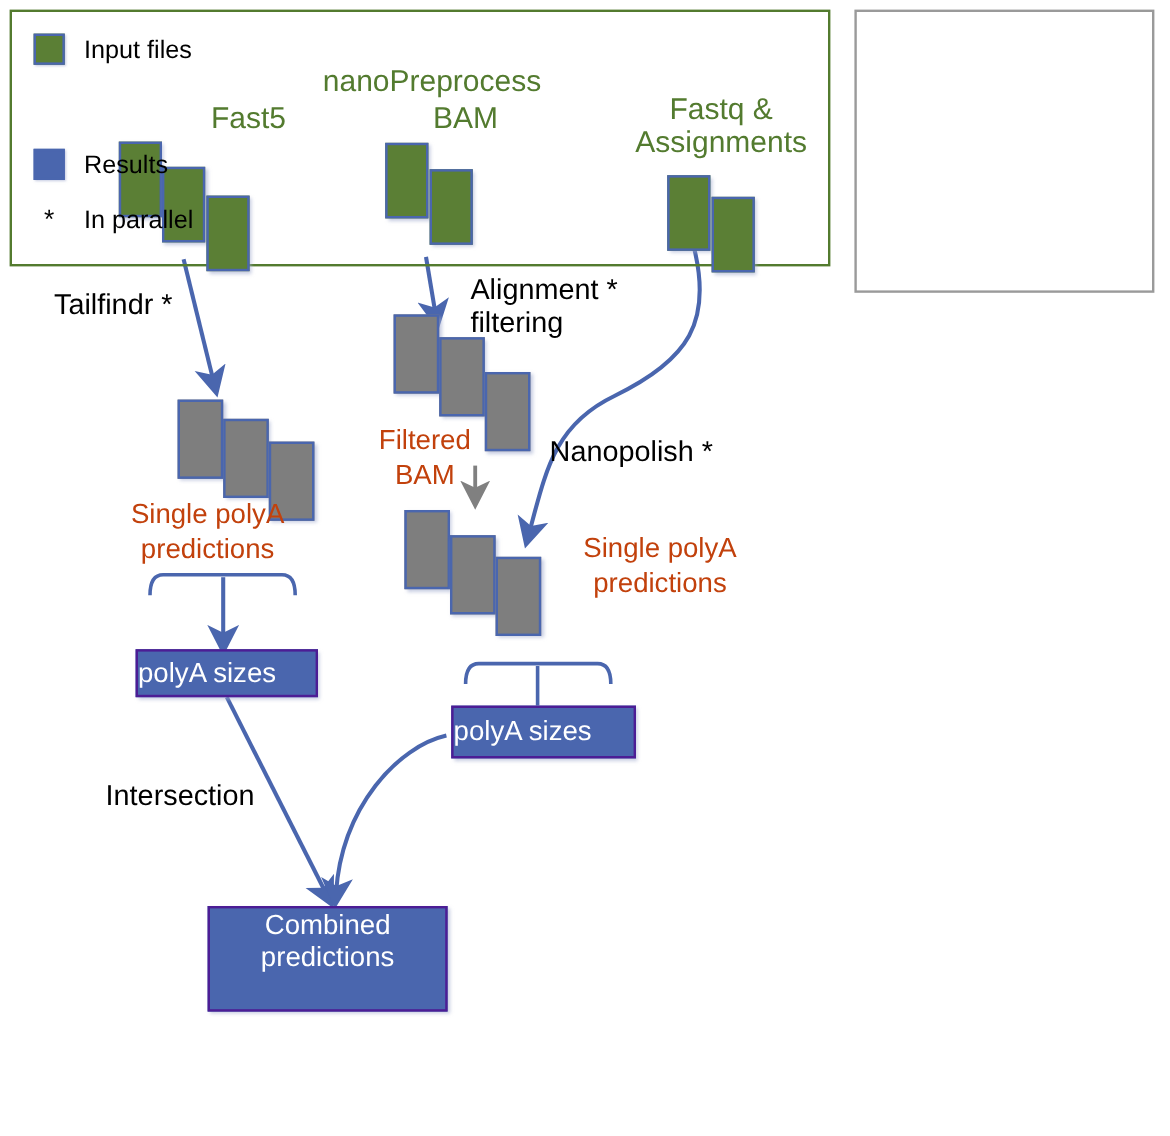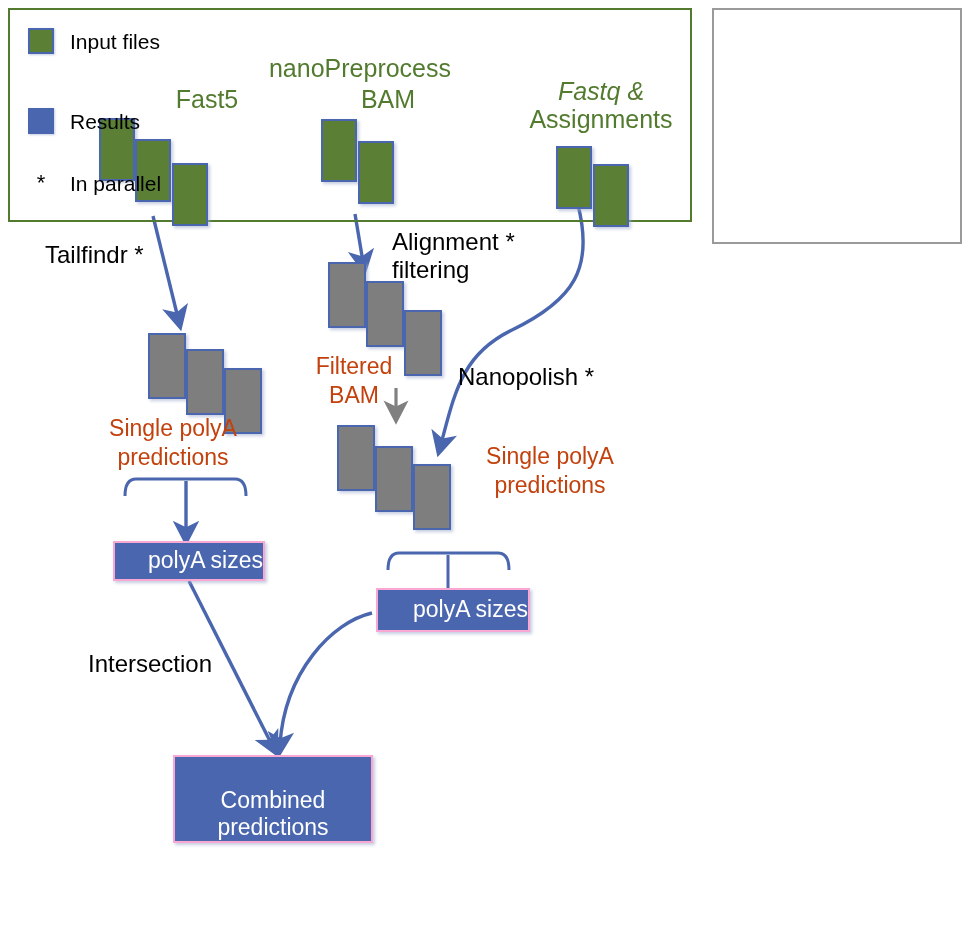--- a/index.html
+++ b/index.html
@@ -89,25 +89,25 @@
   }
   .lbl-green  { color: #537B2F; }
   .lbl-black  { color: #000000; }
   .lbl-gray   { color: #c2410c; }
   .center { text-align: center; }
 
   
   .result-box {
     position: absolute;
     background: #4A66AE;
-    border: 2px solid #f9a8d4;
+    border: 2px solid #4c1d95;
     box-sizing: border-box;
     display: flex;
     align-items: center;
-    justify-content: flex-end;
+    justify-content: flex-start;
     color: #ffffff;
     font-size: 23px;
     line-height: 1.18;
     text-align: center;
     box-shadow: 2px 2px 3px rgba(160,170,205,0.6);
   }
 
   
   #vector-layer {
     position: absolute;
@@ -159,34 +159,34 @@
 
   <div class="lbl lbl-green center" style="left:142px; top:85px; width:130px; font-size:25px;">Fast5</div>
   <div class="file-rect file-green" style="left:99px; top:118px; width:36px; height:63px;"></div>
   <div class="file-rect file-green" style="left:135px; top:139px; width:36px; height:63px;"></div>
   <div class="file-rect file-green" style="left:172px; top:163px; width:36px; height:63px;"></div>
 
   <div class="lbl lbl-green center" style="left:323px; top:85px; width:130px; font-size:25px;">BAM</div>
   <div class="file-rect file-green" style="left:321px; top:119px; width:36px; height:63px;"></div>
   <div class="file-rect file-green" style="left:358px; top:141px; width:36px; height:63px;"></div>
 
-  <div class="lbl lbl-green center" style="left:525px; top:77px; width:152px; font-size:25px;font-style:italic;">Fastq &amp;</div>
+  <div class="lbl lbl-green center" style="left:525px; top:77px; width:152px; font-size:25px;">Fastq &amp;</div>
   <div class="lbl lbl-green center" style="left:525px; top:105px; width:152px; font-size:25px;">Assignments</div>
   <div class="file-rect file-green" style="left:556px; top:146px; width:36px; height:63px;"></div>
   <div class="file-rect file-green" style="left:593px; top:164px; width:36px; height:63px;"></div>
 
   <div id="legend-box"></div>
 
   <div class="legend-row" style="top:26px;">
     <span class="legend-swatch" style="background:#5B7F35;"></span>
     <span class="legend-label">Input files</span>
   </div>
 
 
-  <div class="legend-row" style="top:106px;">
+  <div class="legend-row" style="top:122px;">
     <span class="legend-swatch" style="background:#4A66AE;"></span>
     <span class="legend-label">Results</span>
   </div>
 
   <div class="legend-row" style="top:168px;">
     <span class="legend-star">*</span>
     <span class="legend-label">In parallel</span>
   </div>
 
   <div class="lbl lbl-black" style="left:45px; top:241px; font-size:24px;">Tailfindr *</div>

